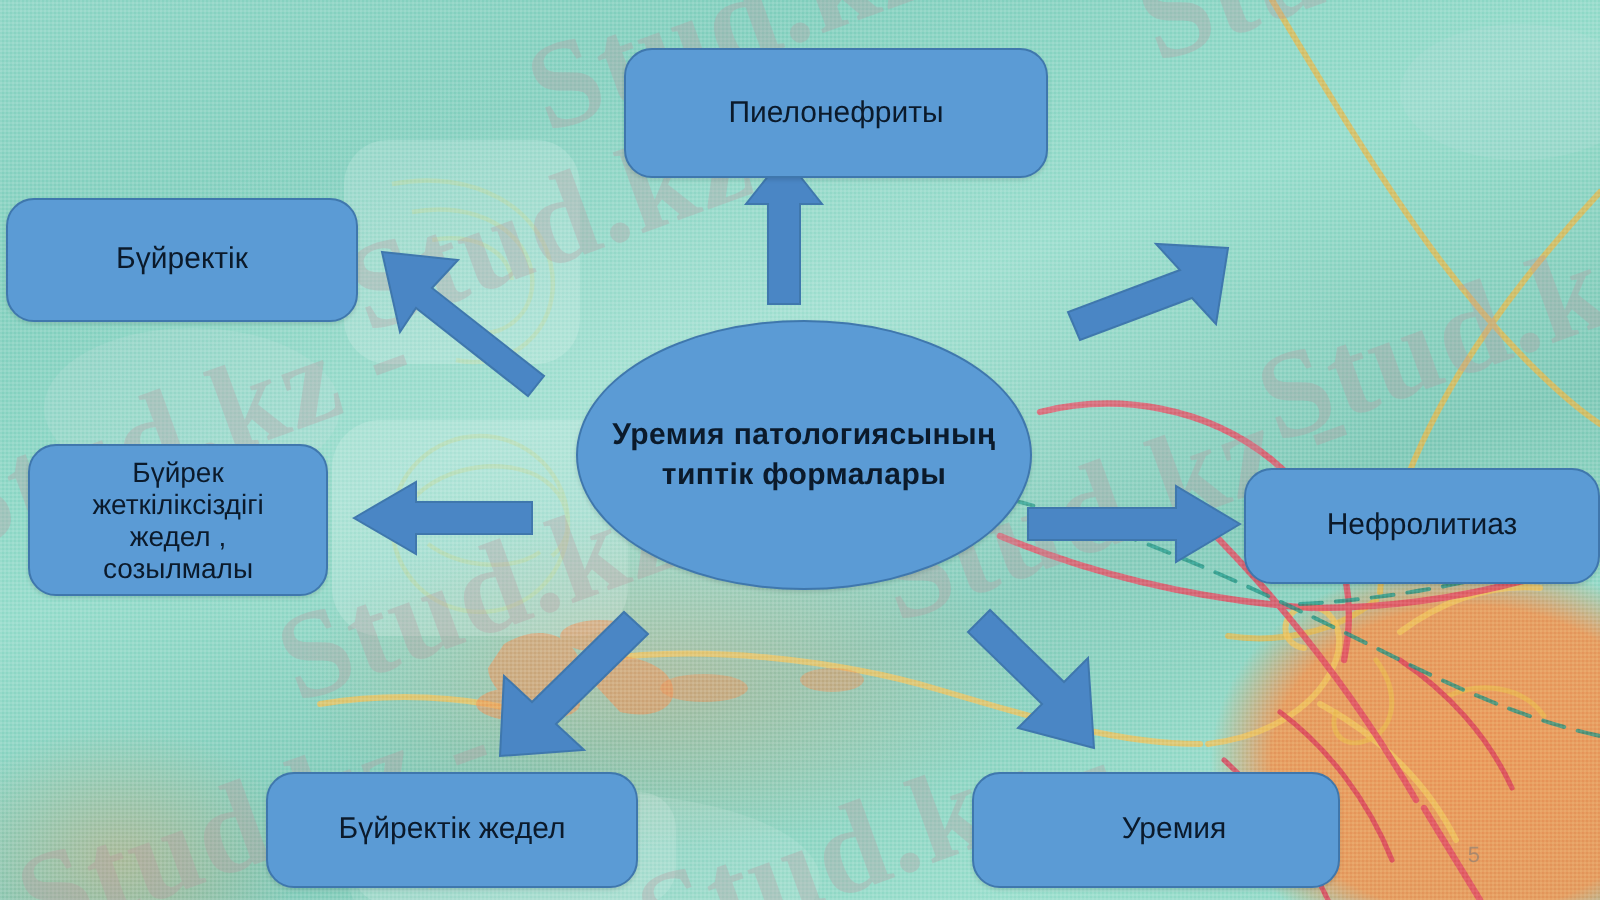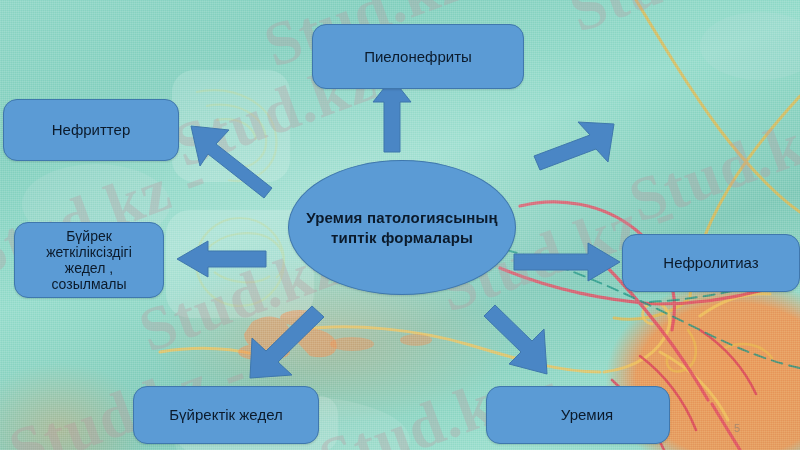--- a/index.html
+++ b/index.html
@@ -212,21 +212,21 @@
       <g>
         <polygon points="547,374 509,364 521,352 484,316 495,305 532,341 544,329"></polygon>
       </g>
     </g>
   </svg>
 
   <div class="node center" style="left:288px; top:160px; width:228px; height:135px;">Уремия патологиясының типтік формалары</div>
 
   <div class="node" style="left:312px; top:8px; width:212px; height:65px;margin-top:16px;">Пиелонефриты</div>
 
-  <div class="node" style="left:3px; top:99px; width:176px; height:62px;">Нефриттер</div>
+  <div class="node" style="left:3px; top:99px; width:176px; height:62px;">Бүйректік</div>
 
 
   <div class="node" style="left:14px; top:222px; width:150px; height:76px; font-size:14px;">Бүйрек
 жеткіліксіздігі
 жедел ,
 созылмалы</div>
 
   <div class="node" style="left:622px; top:234px; width:178px; height:58px;">Нефролитиаз</div>
 
   <div class="node" style="left:133px; top:386px; width:186px; height:58px;">Бүйректік жедел</div>

